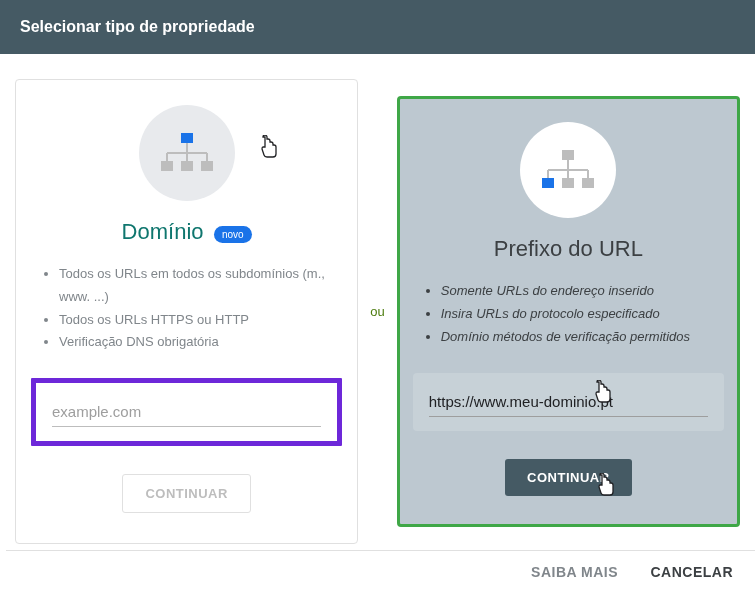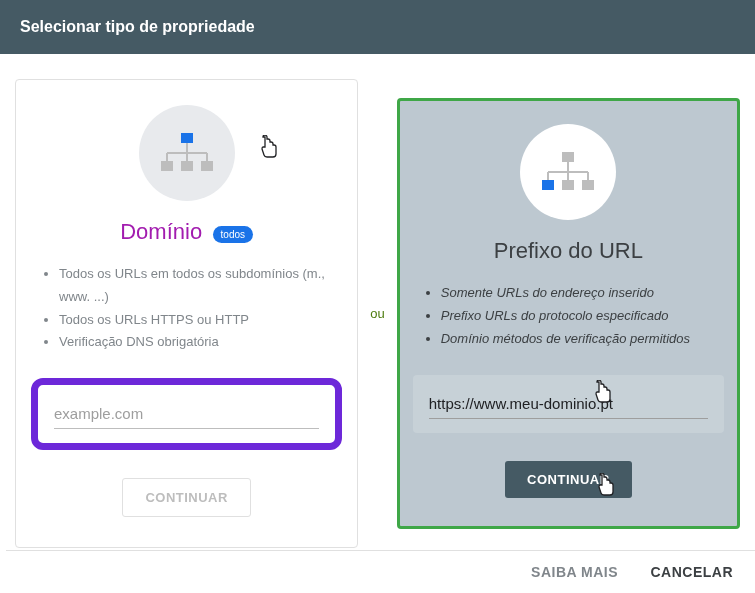--- a/index.html
+++ b/index.html
@@ -6,26 +6,26 @@
     body { background: #ffffff; width: 755px; height: 593px; position: relative; overflow: hidden; }
     .header { background: #455a64; color: #ffffff; padding: 18px 20px; font-size: 16px; font-weight: 600; }
     .content { display: flex; align-items: center; padding: 25px 15px 0px 15px; gap: 10px; }
     .card { border: 1px solid #e0e0e0; border-radius: 4px; padding: 25px 15px 30px 15px; flex: 1; }
     .card.active { border: 3px solid #3fa747; background: #bdc8d0; padding: 23px 13px 28px 13px; }
     .divider-or { color: #4d7c0f; font-size: 13px; padding: 0 2px; }
     .icon-circle { background: #e8eaed; border-radius: 50%; width: 96px; height: 96px; margin: 0 auto; display: flex; align-items: center; justify-content: center; position: relative; }
     .card.active .icon-circle { background: #ffffff; }
     .sitemap-svg { width: 56px; height: 56px; }
     .card-title-row { text-align: center; margin-top: 18px; }
-    .card-title { color: #a21caf; font-size: 22px; font-weight: 500; display: inline-block; }
+    .card-title { color: #0f766e; font-size: 22px; font-weight: 500; display: inline-block; }
     .card.active .card-title { color: #3c4043; }
     .badge { background: #1a73e8; color: #ffffff; font-size: 10px; font-weight: 500; padding: 3px 8px; border-radius: 10px; display: inline-block; vertical-align: middle; margin-left: 6px; }
     .feature-list { list-style: disc; margin: 18px 0 8px 28px; padding: 0; color: #80868b; font-size: 13px; line-height: 1.75; }
     .card.active .feature-list { color: #3c4043; font-style: italic; }
-    .input-box { border: 7px solid #6d28d9; border-radius: 12px; padding: 16px 16px 14px 16px; margin-top: 24px; }
+    .input-box { border: 5px solid #6d28d9; border-radius: 1px; padding: 16px 16px 14px 16px; margin-top: 24px; }
     .card.active .input-box { background: #c7d1d7; border: none; border-radius: 4px; }
     .input-field { width: 100%; border: none; border-bottom: 1px solid #bdbdbd; background: transparent; font-size: 15px; padding: 4px 0 6px 0; outline: none; color: #202124; }
     .input-field::placeholder { color: #9e9e9e; }
     .card.active .input-field { border-bottom: 1px solid #9e9e9e; }
     .input-helper { color: #9e9e9e; font-size: 11px; margin-top: 6px; }
     .card.active .input-helper { color: #5f6368; }
     .continue-row { text-align: center; margin-top: 28px; }
     .continue-btn { border: 1px solid #e0e0e0; background: #ffffff; color: #bdbdbd; font-weight: 600; letter-spacing: 0.5px; font-size: 13px; padding: 11px 22px; border-radius: 3px; cursor: pointer; }
     .continue-btn.primary { background: #455a64; color: #ffffff; border: none; }
     .footer { border-top: 1px solid #e0e0e0; text-align: right; padding: 13px 22px; font-size: 14px; font-weight: 600; letter-spacing: 0.5px; position: absolute; bottom: 0; left: 6px; right: 0; }
@@ -51,21 +51,21 @@
         <line x1="8" y1="22" x2="8" y2="30" stroke="#bdbdbd" stroke-width="2"></line>
         <line x1="28" y1="22" x2="28" y2="30" stroke="#bdbdbd" stroke-width="2"></line>
         <line x1="48" y1="22" x2="48" y2="30" stroke="#bdbdbd" stroke-width="2"></line>
         <rect x="2" y="30" width="12" height="10" fill="#bdbdbd"></rect>
         <rect x="22" y="30" width="12" height="10" fill="#bdbdbd"></rect>
         <rect x="42" y="30" width="12" height="10" fill="#bdbdbd"></rect>
       </svg>
     </div>
     <div class="card-title-row">
       <span class="card-title">Domínio</span>
-      <span class="badge">todos</span>
+      <span class="badge">novo</span>
     </div>
     <ul class="feature-list">
       <li>Todos os URLs em todos os subdomínios (m., www. ...)</li>
       <li>Todos os URLs HTTPS ou HTTP</li>
       <li>Verificação DNS obrigatória</li>
     </ul>
     <div class="input-box">
       <input class="input-field" type="text" placeholder="example.com" style="">
     </div>
     <div class="continue-row">
@@ -87,21 +87,21 @@
         <rect x="2" y="30" width="12" height="10" fill="#1a73e8"></rect>
         <rect x="22" y="30" width="12" height="10" fill="#bdbdbd"></rect>
         <rect x="42" y="30" width="12" height="10" fill="#bdbdbd"></rect>
       </svg>
     </div>
     <div class="card-title-row">
       <span class="card-title">Prefixo do URL</span>
     </div>
     <ul class="feature-list">
       <li>Somente URLs do endereço inserido</li>
-      <li>Prefixo URLs do protocolo especificado</li>
+      <li>Insira URLs do protocolo especificado</li>
       <li>Domínio métodos de verificação permitidos</li>
     </ul>
     <div class="input-box">
       <input class="input-field" type="text" value="https://www.meu-dominio.pt" style="">
     </div>
     <div class="continue-row">
       <button class="continue-btn primary">CONTINUAR</button>
     </div>
   </div>
 

